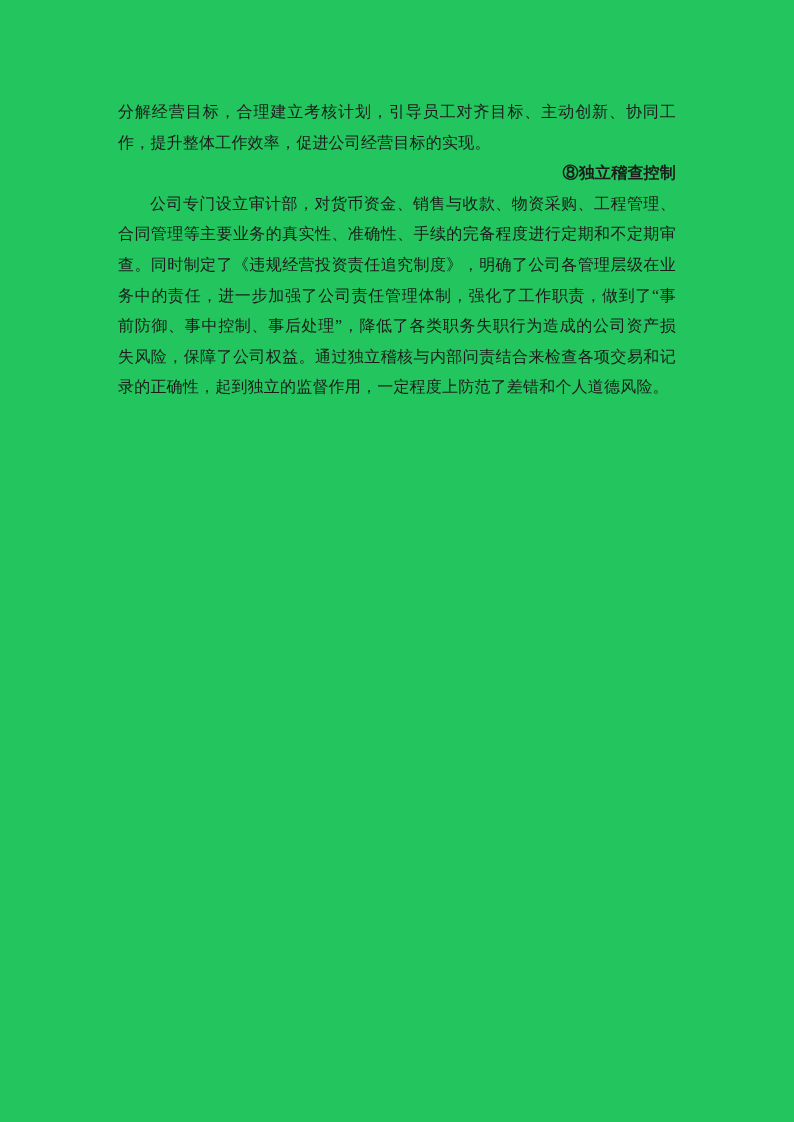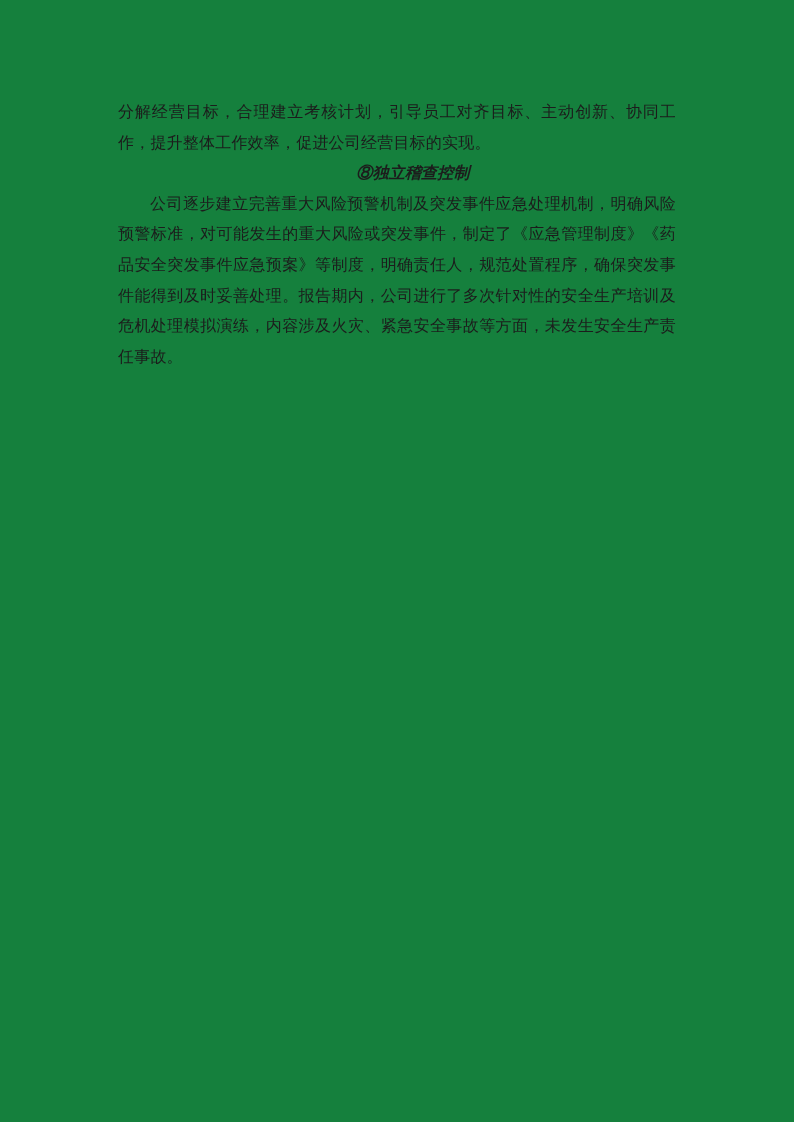--- a/index.html
+++ b/index.html
@@ -4,21 +4,21 @@
 <style>
   html, body {
     margin: 0;
     padding: 0;
     background: #ffffff;
   }
   .page {
     position: relative;
     width: 794px;
     height: 1122px;
-    background: #15803d;
+    background: #22c55e;
     overflow: hidden;
     font-family: "Liberation Serif", "DejaVu Serif", serif;
     color: #1c1c1c;
   }
   .content {
     position: absolute;
     left: 118px;
     top: 97px;
     width: 558px;
   }
@@ -34,26 +34,25 @@
   }
   p.body {
     text-indent: 2em;
   }
   p.body.noindent {
     text-indent: 0;
   }
   p.heading {
     font-weight: bold;
     text-indent: 2em;
-    text-align: center;
-    font-style: italic;
+    text-align: right;
   }
 </style>
 </head>
 <body>
 
 <div class="page">
   <div class="content">
     <p class="body noindent">分解经营目标，合理建立考核计划，引导员工对齐目标、主动创新、协同工作，提升整体工作效率，促进公司经营目标的实现。</p>
     <p class="heading">⑧独立稽查控制</p>
-    <p class="body">公司逐步建立完善重大风险预警机制及突发事件应急处理机制，明确风险预警标准，对可能发生的重大风险或突发事件，制定了《应急管理制度》《药品安全突发事件应急预案》等制度，明确责任人，规范处置程序，确保突发事件能得到及时妥善处理。报告期内，公司进行了多次针对性的安全生产培训及危机处理模拟演练，内容涉及火灾、紧急安全事故等方面，未发生安全生产责任事故。</p>
+    <p class="body">公司专门设立审计部，对货币资金、销售与收款、物资采购、工程管理、合同管理等主要业务的真实性、准确性、手续的完备程度进行定期和不定期审查。同时制定了《违规经营投资责任追究制度》，明确了公司各管理层级在业务中的责任，进一步加强了公司责任管理体制，强化了工作职责，做到了“事前防御、事中控制、事后处理”，降低了各类职务失职行为造成的公司资产损失风险，保障了公司权益。通过独立稽核与内部问责结合来检查各项交易和记录的正确性，起到独立的监督作用，一定程度上防范了差错和个人道德风险。</p>
   </div>
 </div>
 
 </body></html>

